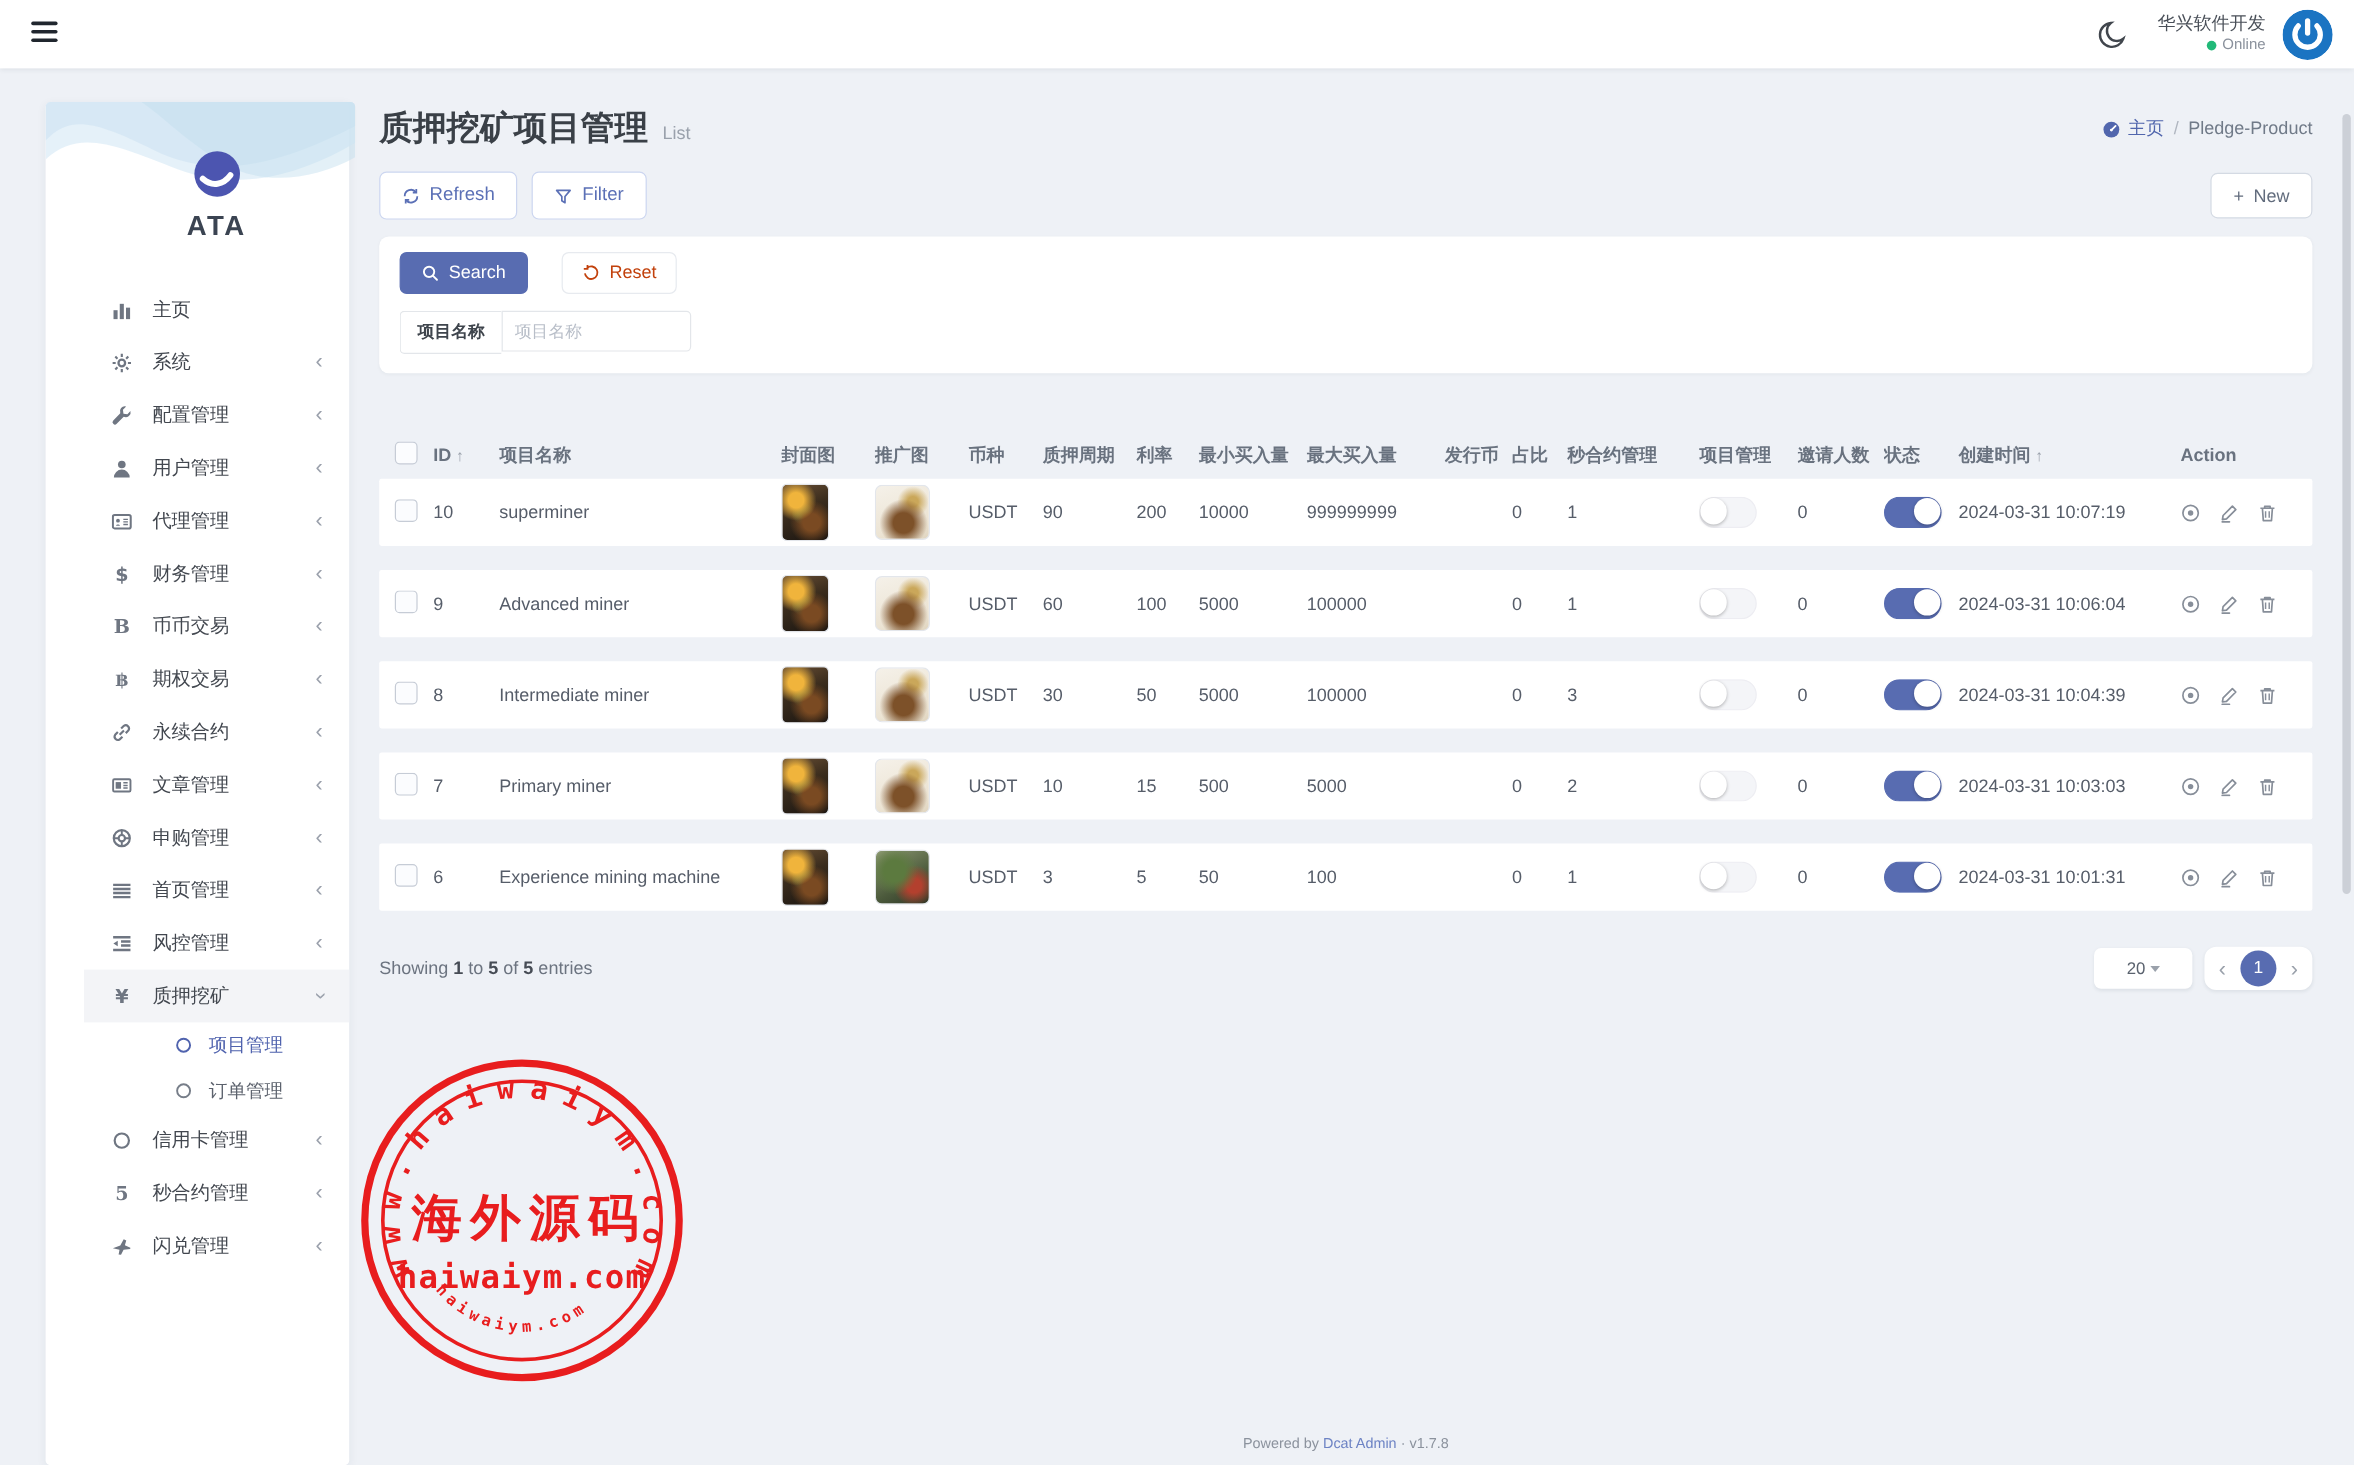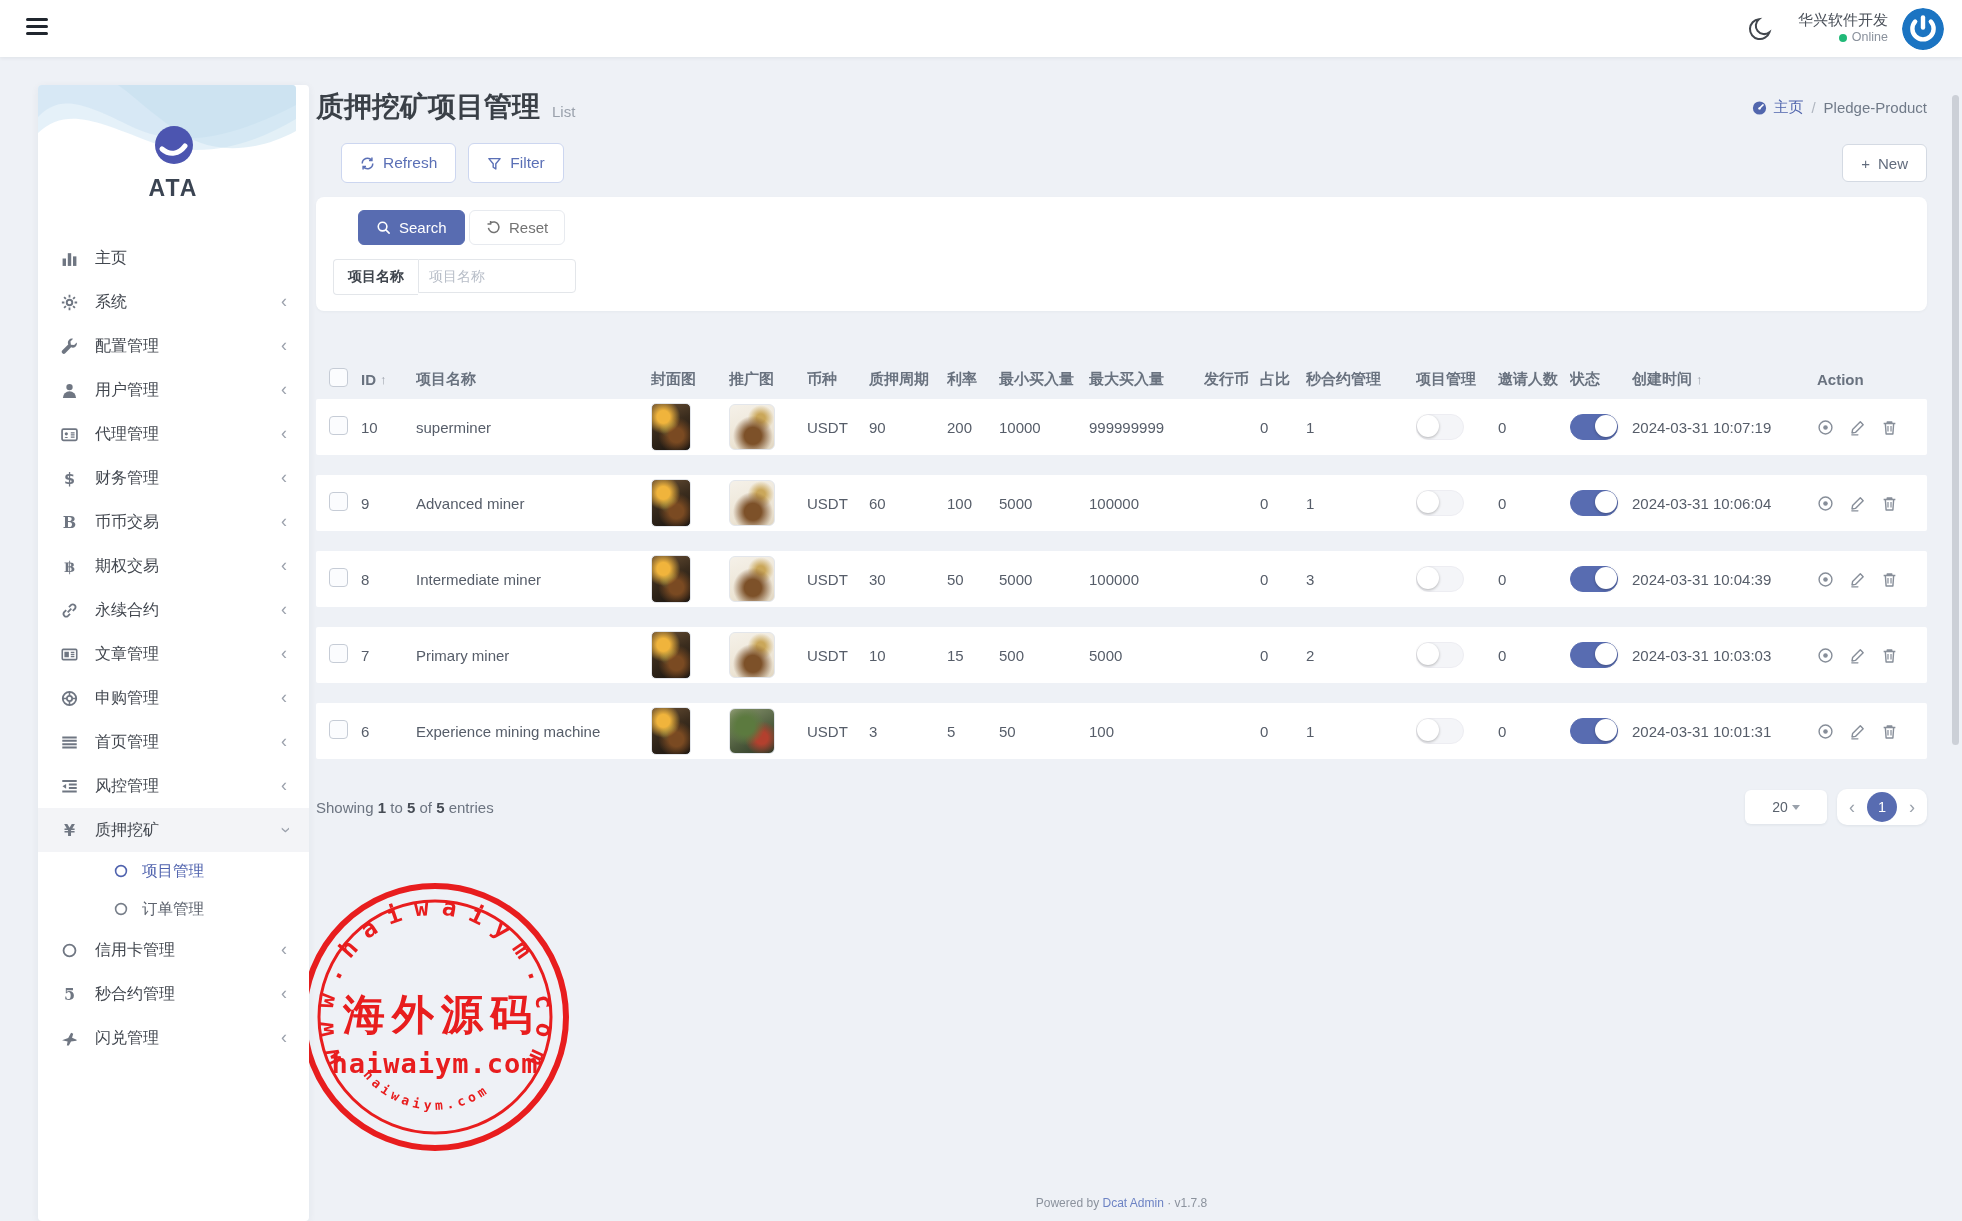--- a/index.html
+++ b/index.html
@@ -12,21 +12,21 @@
   .hamburger i{display:block;height:2.6px;background:#20262e;border-radius:2px;margin-bottom:4.4px;}
   .top-right{position:absolute;right:18px;top:0;height:57px;display:flex;align-items:center;gap:14px;}
   .moon{width:26px;height:26px;color:#41464d;margin-right:10px;cursor:pointer;}
   .user-meta{text-align:right;line-height:1.25;}
   .user-name{font-size:15px;color:#4a5059;}
   .online-row{font-size:12.5px;color:#8a919c;display:flex;align-items:center;justify-content:flex-end;gap:5px;}
   .dot{width:8px;height:8px;border-radius:50%;background:#21b978;display:inline-block;}
   .avatar{width:42px;height:42px;border-radius:50%;overflow:hidden;cursor:pointer;}
 
   
-  .sidebar{position:absolute;left:38px;top:85px;width:271px;height:1136px;background:#fff;border-radius:4px;box-shadow:0 2px 8px rgba(31,45,61,.06);z-index:10;}
+  .sidebar{position:absolute;left:38px;top:85px;width:221px;height:1136px;background:#fff;border-radius:4px;box-shadow:0 2px 8px rgba(31,45,61,.06);z-index:10;padding-left:32px;}
   .waves{position:absolute;left:0;top:0;width:258px;height:120px;overflow:hidden;border-radius:4px 4px 0 0;}
   .logo-wrap{position:relative;text-align:center;padding-top:40px;}
   .logo-mark{width:40px;height:40px;margin:0 auto;}
   .logo-text{margin-top:10px;font-size:23px;letter-spacing:2px;color:#3b4452;font-weight:600;}
   .nav{margin-top:34px;}
   .nav-item{position:relative;height:44px;display:flex;align-items:center;padding:0 22px;cursor:pointer;color:#42474f;}
   .nav-item.active{background:#f3f4f7;}
   .nav-ic{width:18px;height:18px;color:#6f7682;flex:0 0 18px;display:flex;align-items:center;justify-content:center;}
   .nav-ic svg{width:17px;height:17px;}
   .nav-label{margin-left:17px;font-size:16px;}
@@ -41,29 +41,29 @@
   .content{position:absolute;left:316px;top:57px;width:1611px;}
   .head-row{display:flex;align-items:center;margin-top:31px;}
   .page-title{font-size:28px;font-weight:600;color:#3a4047;}
   .page-subtitle{font-size:15px;color:#9aa1ac;margin-left:12px;margin-top:8px;}
   .breadcrumb{margin-left:auto;display:flex;align-items:center;gap:8px;font-size:15px;}
   .bc-home{color:#5166ad;display:flex;align-items:center;gap:6px;cursor:pointer;}
   .bc-sep{color:#b0b6c0;}
   .bc-cur{color:#707a88;}
 
   .toolbar{display:flex;align-items:center;margin-top:17px;}
-  .btn{display:inline-flex;align-items:center;gap:8px;border-radius:6px;font-size:15.5px;cursor:pointer;user-select:none;margin-left:25px;}
+  .btn{display:inline-flex;align-items:center;gap:8px;border-radius:6px;font-size:15.5px;cursor:pointer;user-select:none;}
   .btn-outline-primary{height:38px;padding:0 18px;background:#fff;border:1px solid #ccd6f0;color:#5b70b6;}
   .btn-outline-primary + .btn-outline-primary{margin-left:12px;}
   .btn-new{margin-left:auto;height:36px;padding:0 18px;background:#fff;border:1px solid #d4dae3;color:#626c7d;font-size:15px;}
   .btn svg{width:15px;height:15px;}
 
   .filter-card{margin-top:14px;background:#fff;border-radius:8px;padding:13px 17px 16px;box-shadow:0 1px 3px rgba(31,45,61,.04);}
   .btn-search{height:33px;padding:0 17px;background:#586cb1;color:#fff;border:1px solid #586cb1;font-size:15px;}
-  .btn-reset{height:33px;padding:0 16px;background:#fff;color:#737373;border:1px solid #e7eaef;margin-left:0;font-size:15px;}
+  .btn-reset{height:33px;padding:0 16px;background:#fff;color:#c2410c;border:1px solid #e7eaef;margin-left:24px;font-size:15px;}
   .field-row{margin-top:14px;display:flex;}
   .ig-label{height:34px;display:flex;align-items:center;padding:0 14px;border:1px solid #e3e6ea;border-right:none;border-radius:4px 0 0 4px;font-size:14px;font-weight:bold;color:#3f454d;background:#fff;}
   .ig-input{height:34px;width:158px;border:1px solid #e3e6ea;border-radius:0 4px 4px 0;padding:0 10px;font-size:14px;color:#454b55;outline:none;box-sizing:border-box;font-family:inherit;}
   .ig-input::placeholder{color:#b8bec8;}
 
   .grid-cols{display:grid;grid-template-columns:45px 55px 235px 78px 78px 62px 78px 52px 90px 115px 56px 46px 110px 82px 72px 62px 185px 1fr;align-items:center;}
   .thead{margin-top:48px;height:40px;font-size:15px;color:#69727f;font-weight:bold;}
   .th{display:flex;align-items:center;gap:4px;}
   .th-sort{color:#9aa1ab;font-weight:normal;font-size:13px;}
   .c-check{padding-left:13px;}

